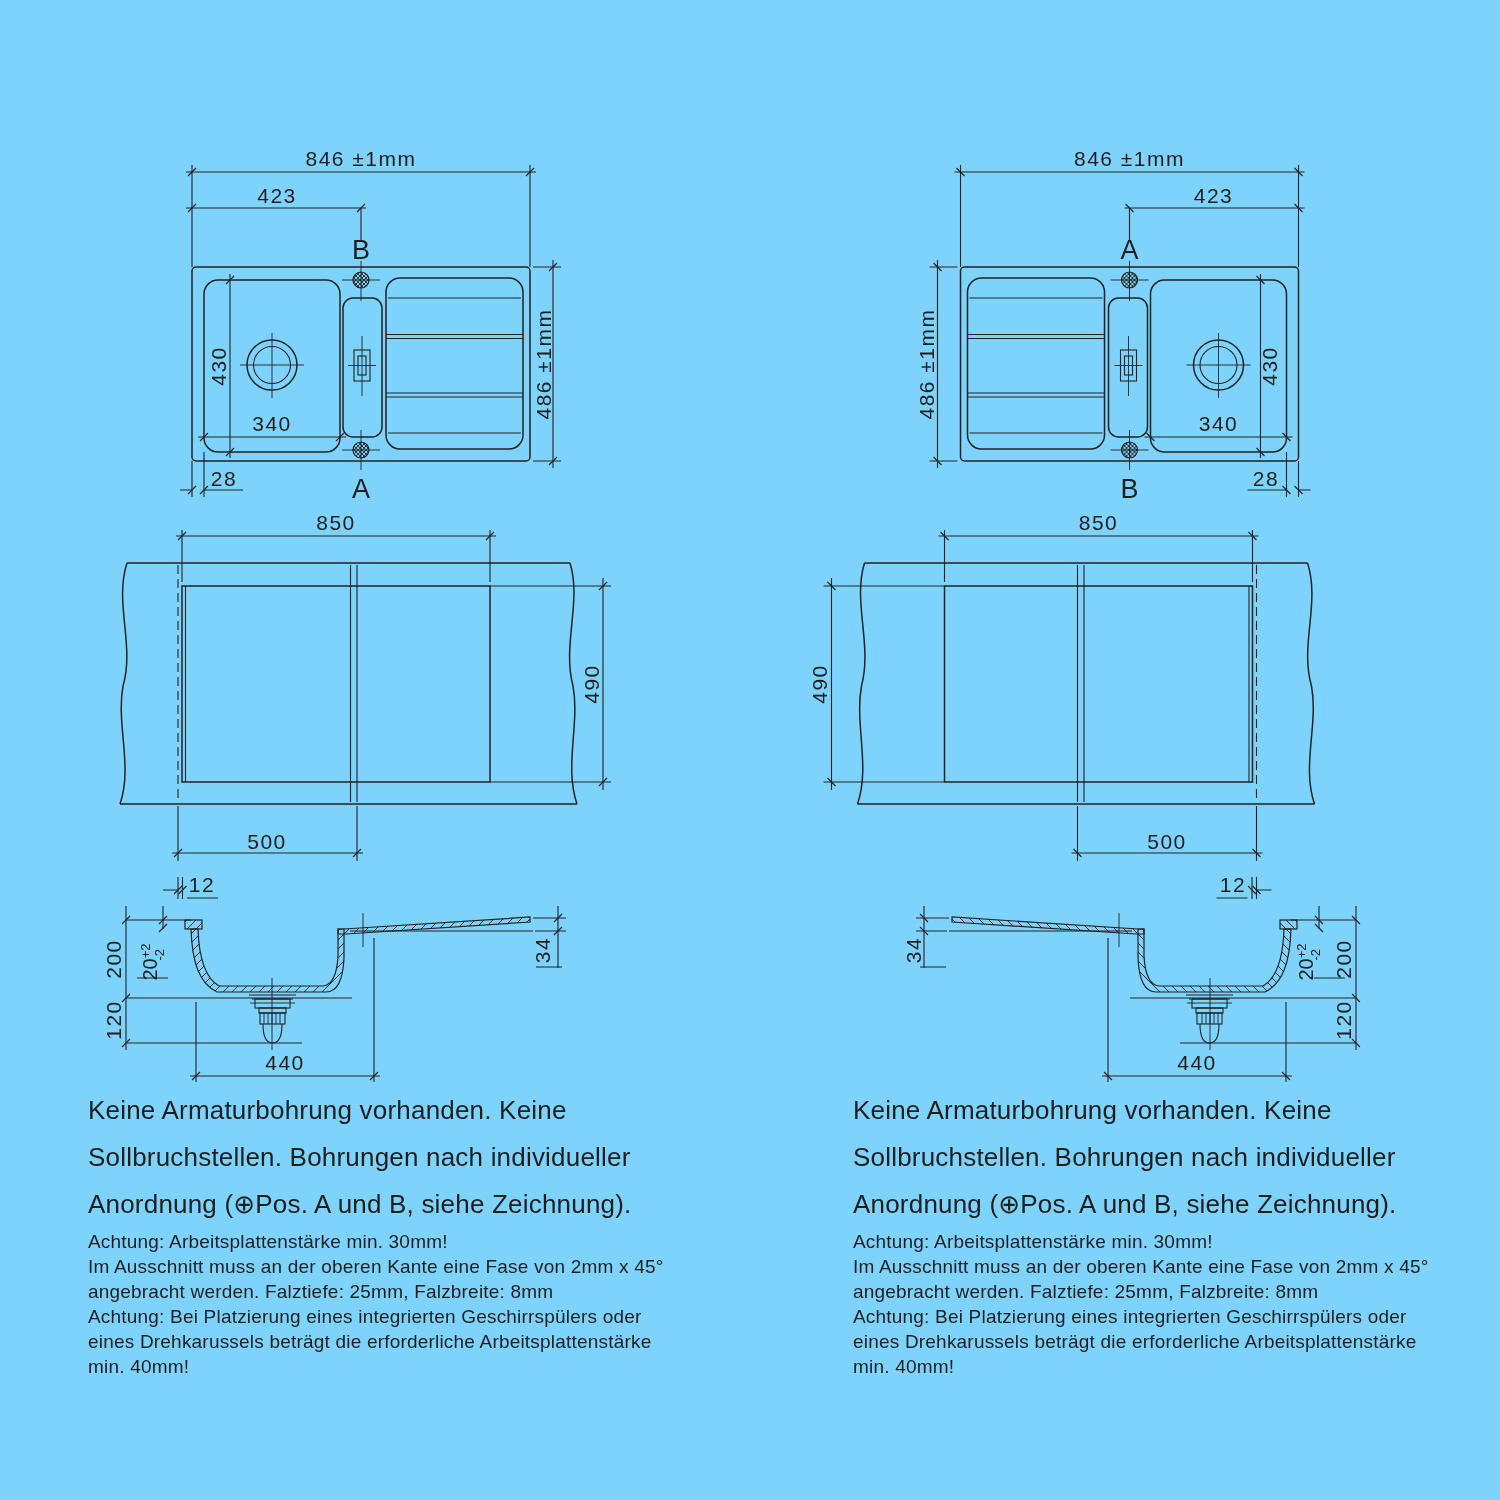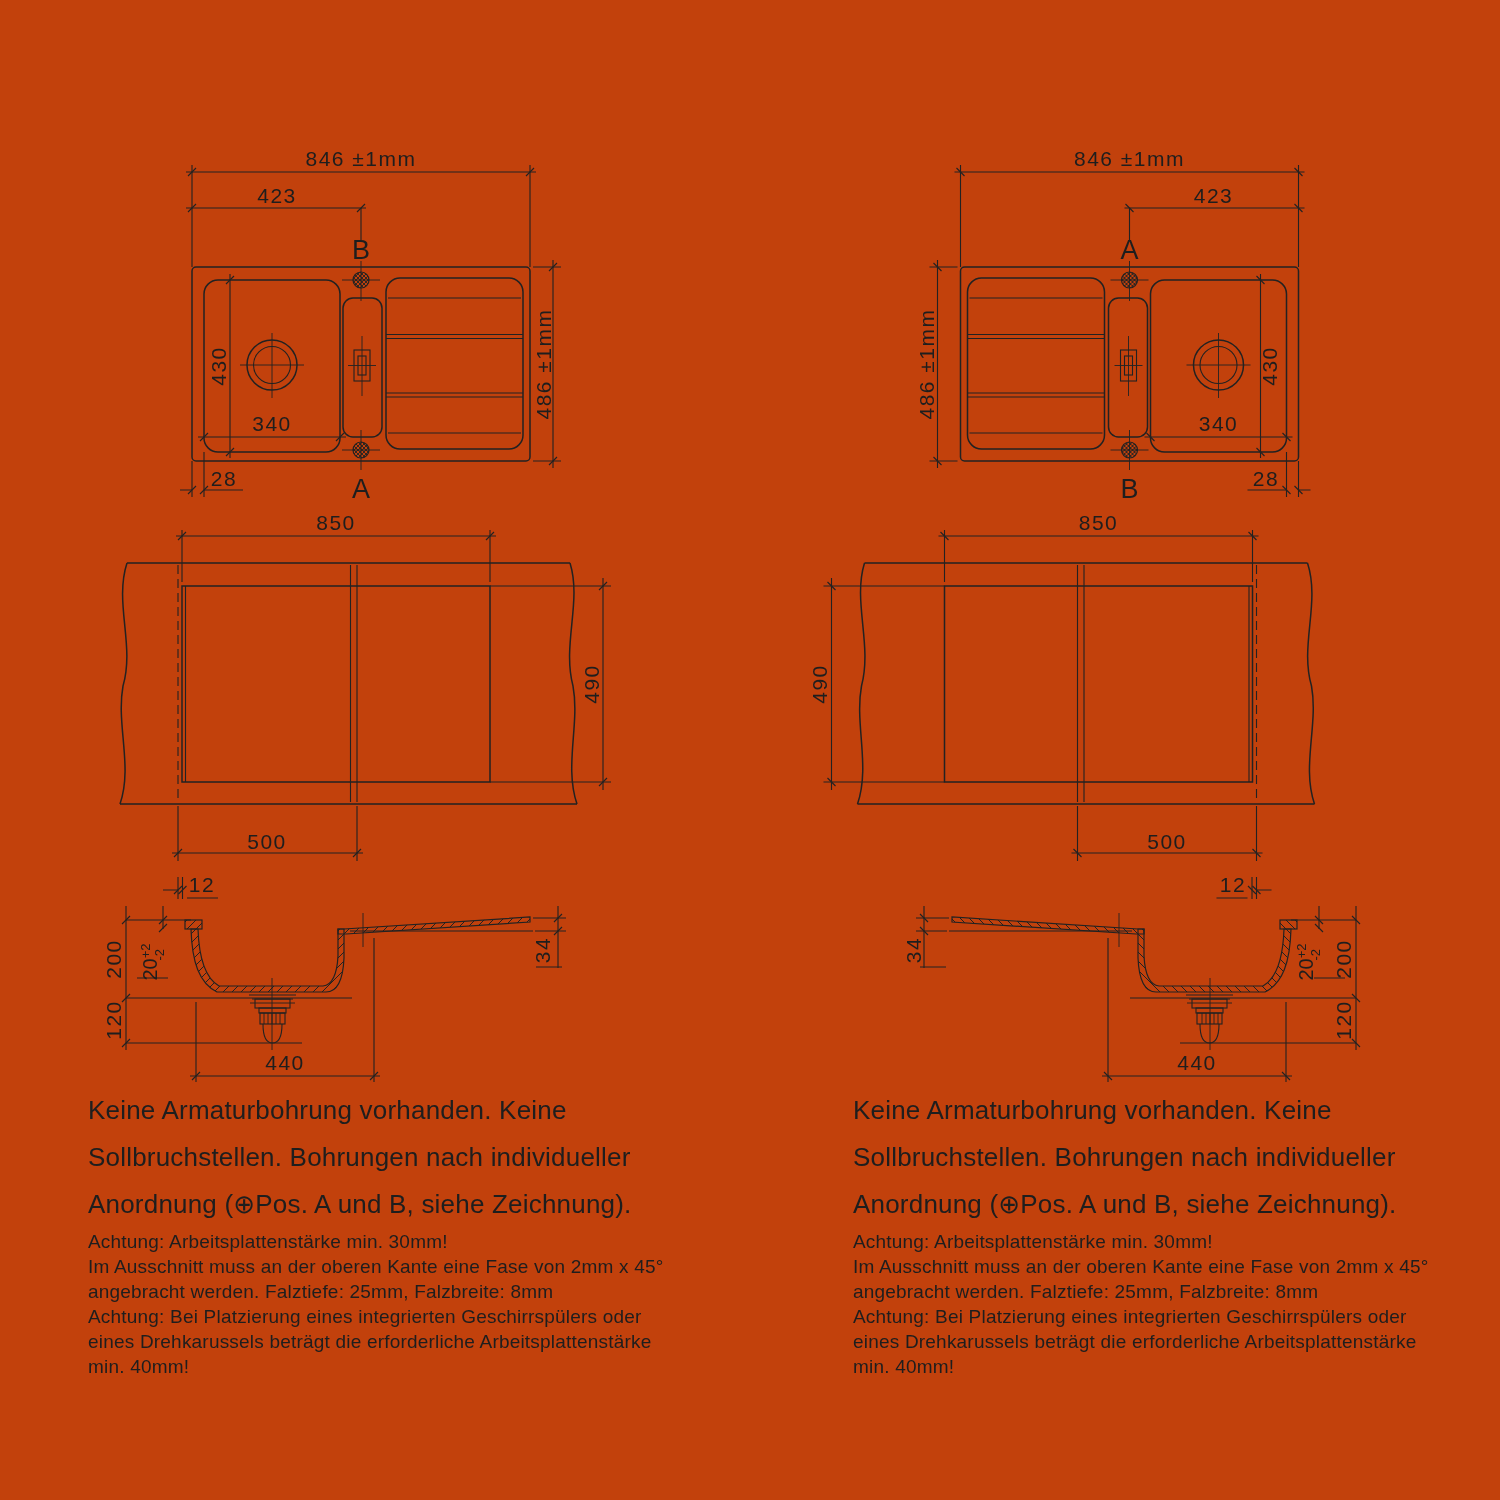--- a/index.html
+++ b/index.html
@@ -1,16 +1,16 @@
 <!DOCTYPE html>
 <html><head>
 <meta charset="utf-8">
 <style>
   html,body { margin:0; padding:0; background:#ffffff; }
-  .canvas { width:1500px; height:1500px; background:#c2410c; position:relative; }
+  .canvas { width:1500px; height:1500px; background:#7dd3fc; position:relative; }
   svg { display:block; }
   svg text {
     font-family:"Liberation Sans", sans-serif;
     fill:#1e1e1e;
     font-size:21px;
     letter-spacing:1.5px;
     font-weight:300;
   }
   .ab   { font-size:27px; letter-spacing:0; }
   .tol  { font-size:20px; letter-spacing:0; }

